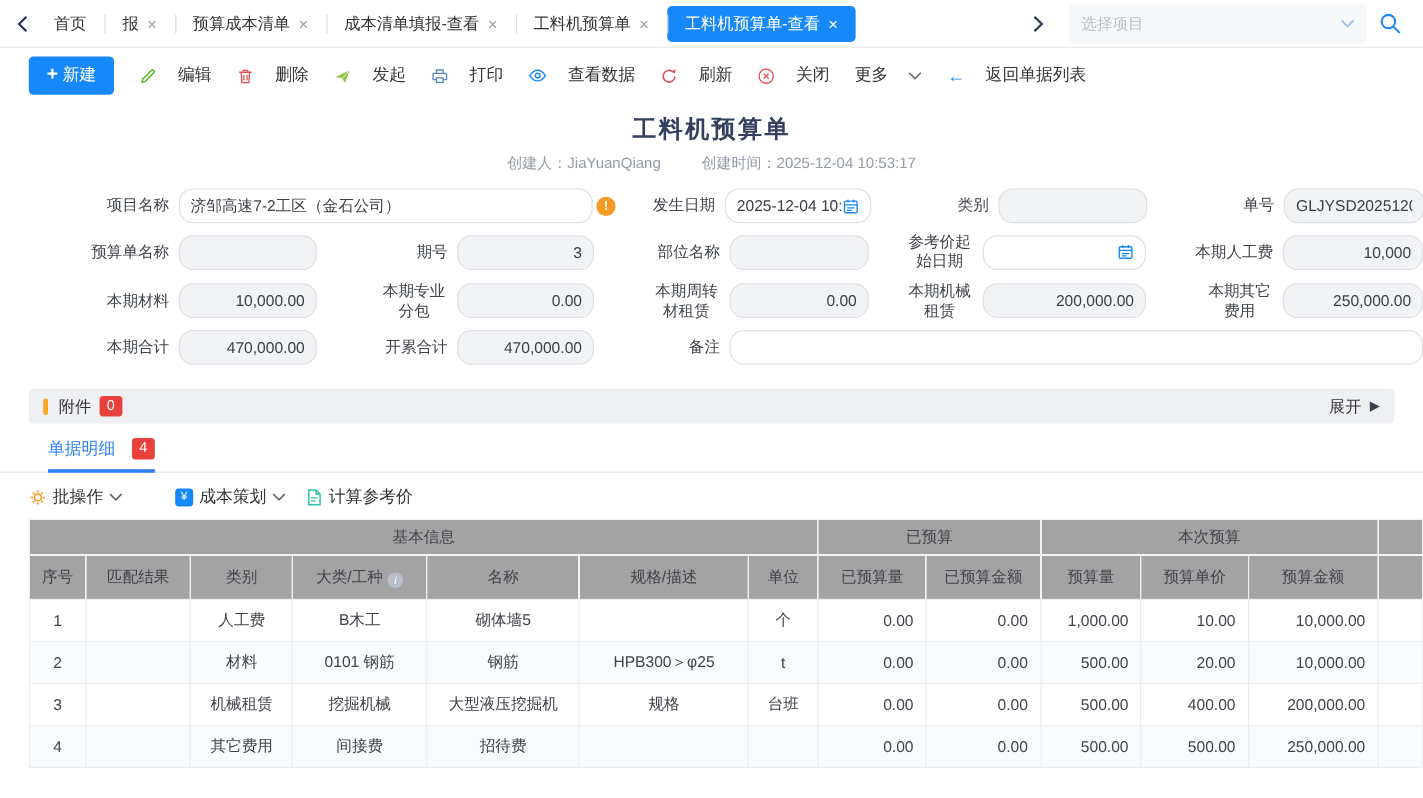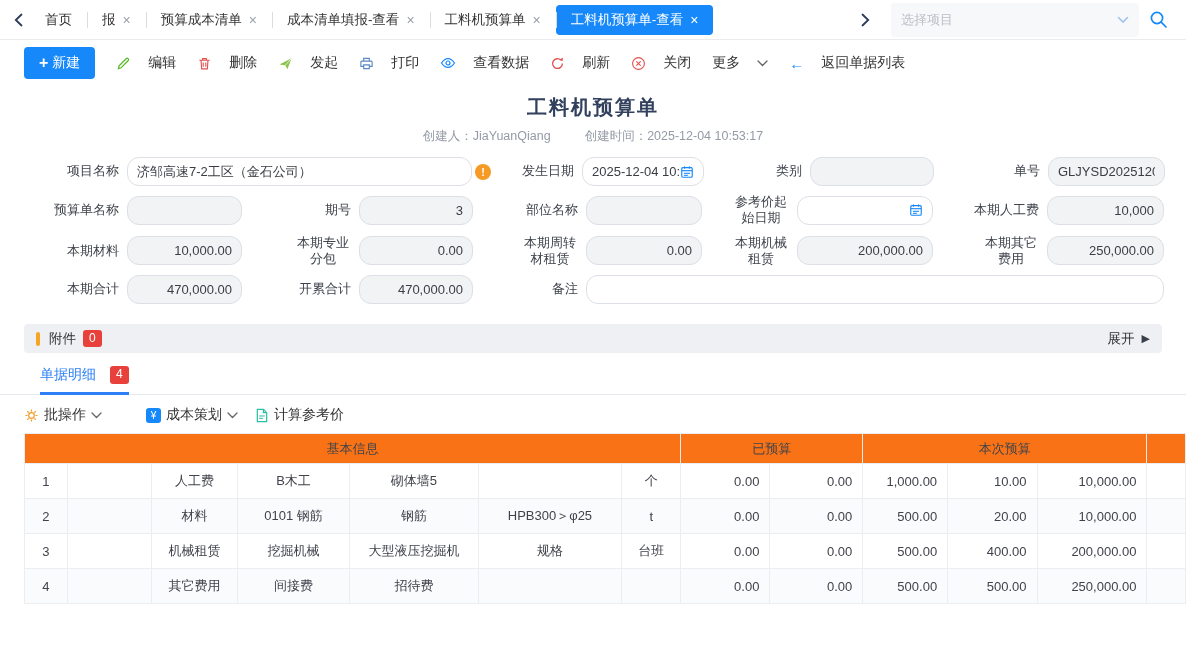--- a/index.html
+++ b/index.html
@@ -30,21 +30,21 @@
     font-family:inherit; }
   .btn-new .plus { font-size:16px; font-weight:bold; }
   .tb-item { display:flex; align-items:center; gap:17px; font-size:14px; color:#333; cursor:pointer; background:none; border:none; font-family:inherit; }
   .tb-item svg { flex:none; }
 
   
   .doc-title { text-align:center; font-size:20px; font-weight:bold; color:#32405e; margin-top:8px; letter-spacing:2px; }
   .doc-meta { display:flex; justify-content:center; gap:34px; font-size:12.5px; color:#949aa6; margin-top:7px; }
 
   
-  .form { padding:12px 6px 0; }
+  .form { padding:12px 28px 0; }
   .f-row { display:flex; align-items:center; margin-bottom:8px; }
   .cell { display:flex; align-items:center; flex:none; }
   .lbl { flex:none; text-align:right; padding-right:8px; font-size:13px; color:#3f434b; line-height:1.25; }
   .lbl .w2 { display:inline-block; width:56px; text-align:center; }
   .inp { flex:1; min-width:0; height:29px; border:1px solid #dcdfe5; border-radius:12px;
     background:#f2f3f5; display:flex; align-items:center; padding:0 9px; font-size:13px; color:#3a3d44; }
   .inp.white { background:#fff; }
   .inp.num { justify-content:flex-end; }
   .inp .val { white-space:nowrap; overflow:hidden; }
   .inp .cal { margin-left:auto; flex:none; display:flex; }
@@ -71,21 +71,21 @@
   .st-gap { width:10px; }
   .yen-sq { width:15px; height:15px; background:#1688fa; border-radius:3px; color:#fff; font-size:10px;
     display:flex; align-items:center; justify-content:center; }
   .chev-dn { display:flex; }
 
   
   .table-wrap { padding-left:24px; overflow:hidden; width:1186px; }
   table { border-collapse:collapse; table-layout:fixed; }
   th, td { border:1px solid #ebedf1; font-weight:normal; font-size:13px; color:#40434b;
     padding:0 10px; overflow:hidden; white-space:nowrap; }
-  thead th { background:#f97316; }
+  thead th { background:#a3a3a3; }
   tr.grow th { height:30px; }
   tr.hrow th { height:37px; }
   tbody td { height:35px; background:#fff; }
   tbody tr:nth-child(even) td { background:#fafbfd; }
   .al { text-align:center; } .ac { text-align:center; } .ar { text-align:right; }
   .hinfo { display:inline-flex; width:13px; height:13px; border-radius:50%; background:#b9bfc9; color:#fff;
     font-size:9px; align-items:center; justify-content:center; margin-left:4px; vertical-align:-2px; font-style:italic; }
 </style>
 </head>
 <body>
@@ -441,20 +441,35 @@
         <col style="width: 112px;">
         <col style="width: 40px;">
       </colgroup>
     <thead id="grid-head">
         <tr class="grow">
           <th colspan="7" class="ac">基本信息</th>
           <th colspan="2" class="ac">已预算</th>
           <th colspan="3" class="ac">本次预算</th>
           <th></th>
         </tr>
+        <tr class="hrow">
+          <th class="ac">序号</th>
+          <th class="ac">匹配结果</th>
+          <th class="ac">类别</th>
+          <th class="ac">大类/工种<span class="hinfo">i</span></th>
+          <th class="ac">名称</th>
+          <th class="ac">规格/描述</th>
+          <th class="ac">单位</th>
+          <th class="ac">已预算量</th>
+          <th class="ac">已预算金额</th>
+          <th class="ac">预算量</th>
+          <th class="ac">预算单价</th>
+          <th class="ac">预算金额</th>
+          <th></th>
+        </tr>
       </thead>
     <tbody id="grid-body">
         <tr>
           <td class="ac">1</td>
           <td class="ac"></td>
           <td class="ac">人工费</td>
           <td class="ac">B木工</td>
           <td class="al">砌体墙5</td>
           <td class="ac"></td>
           <td class="ac">个</td>

